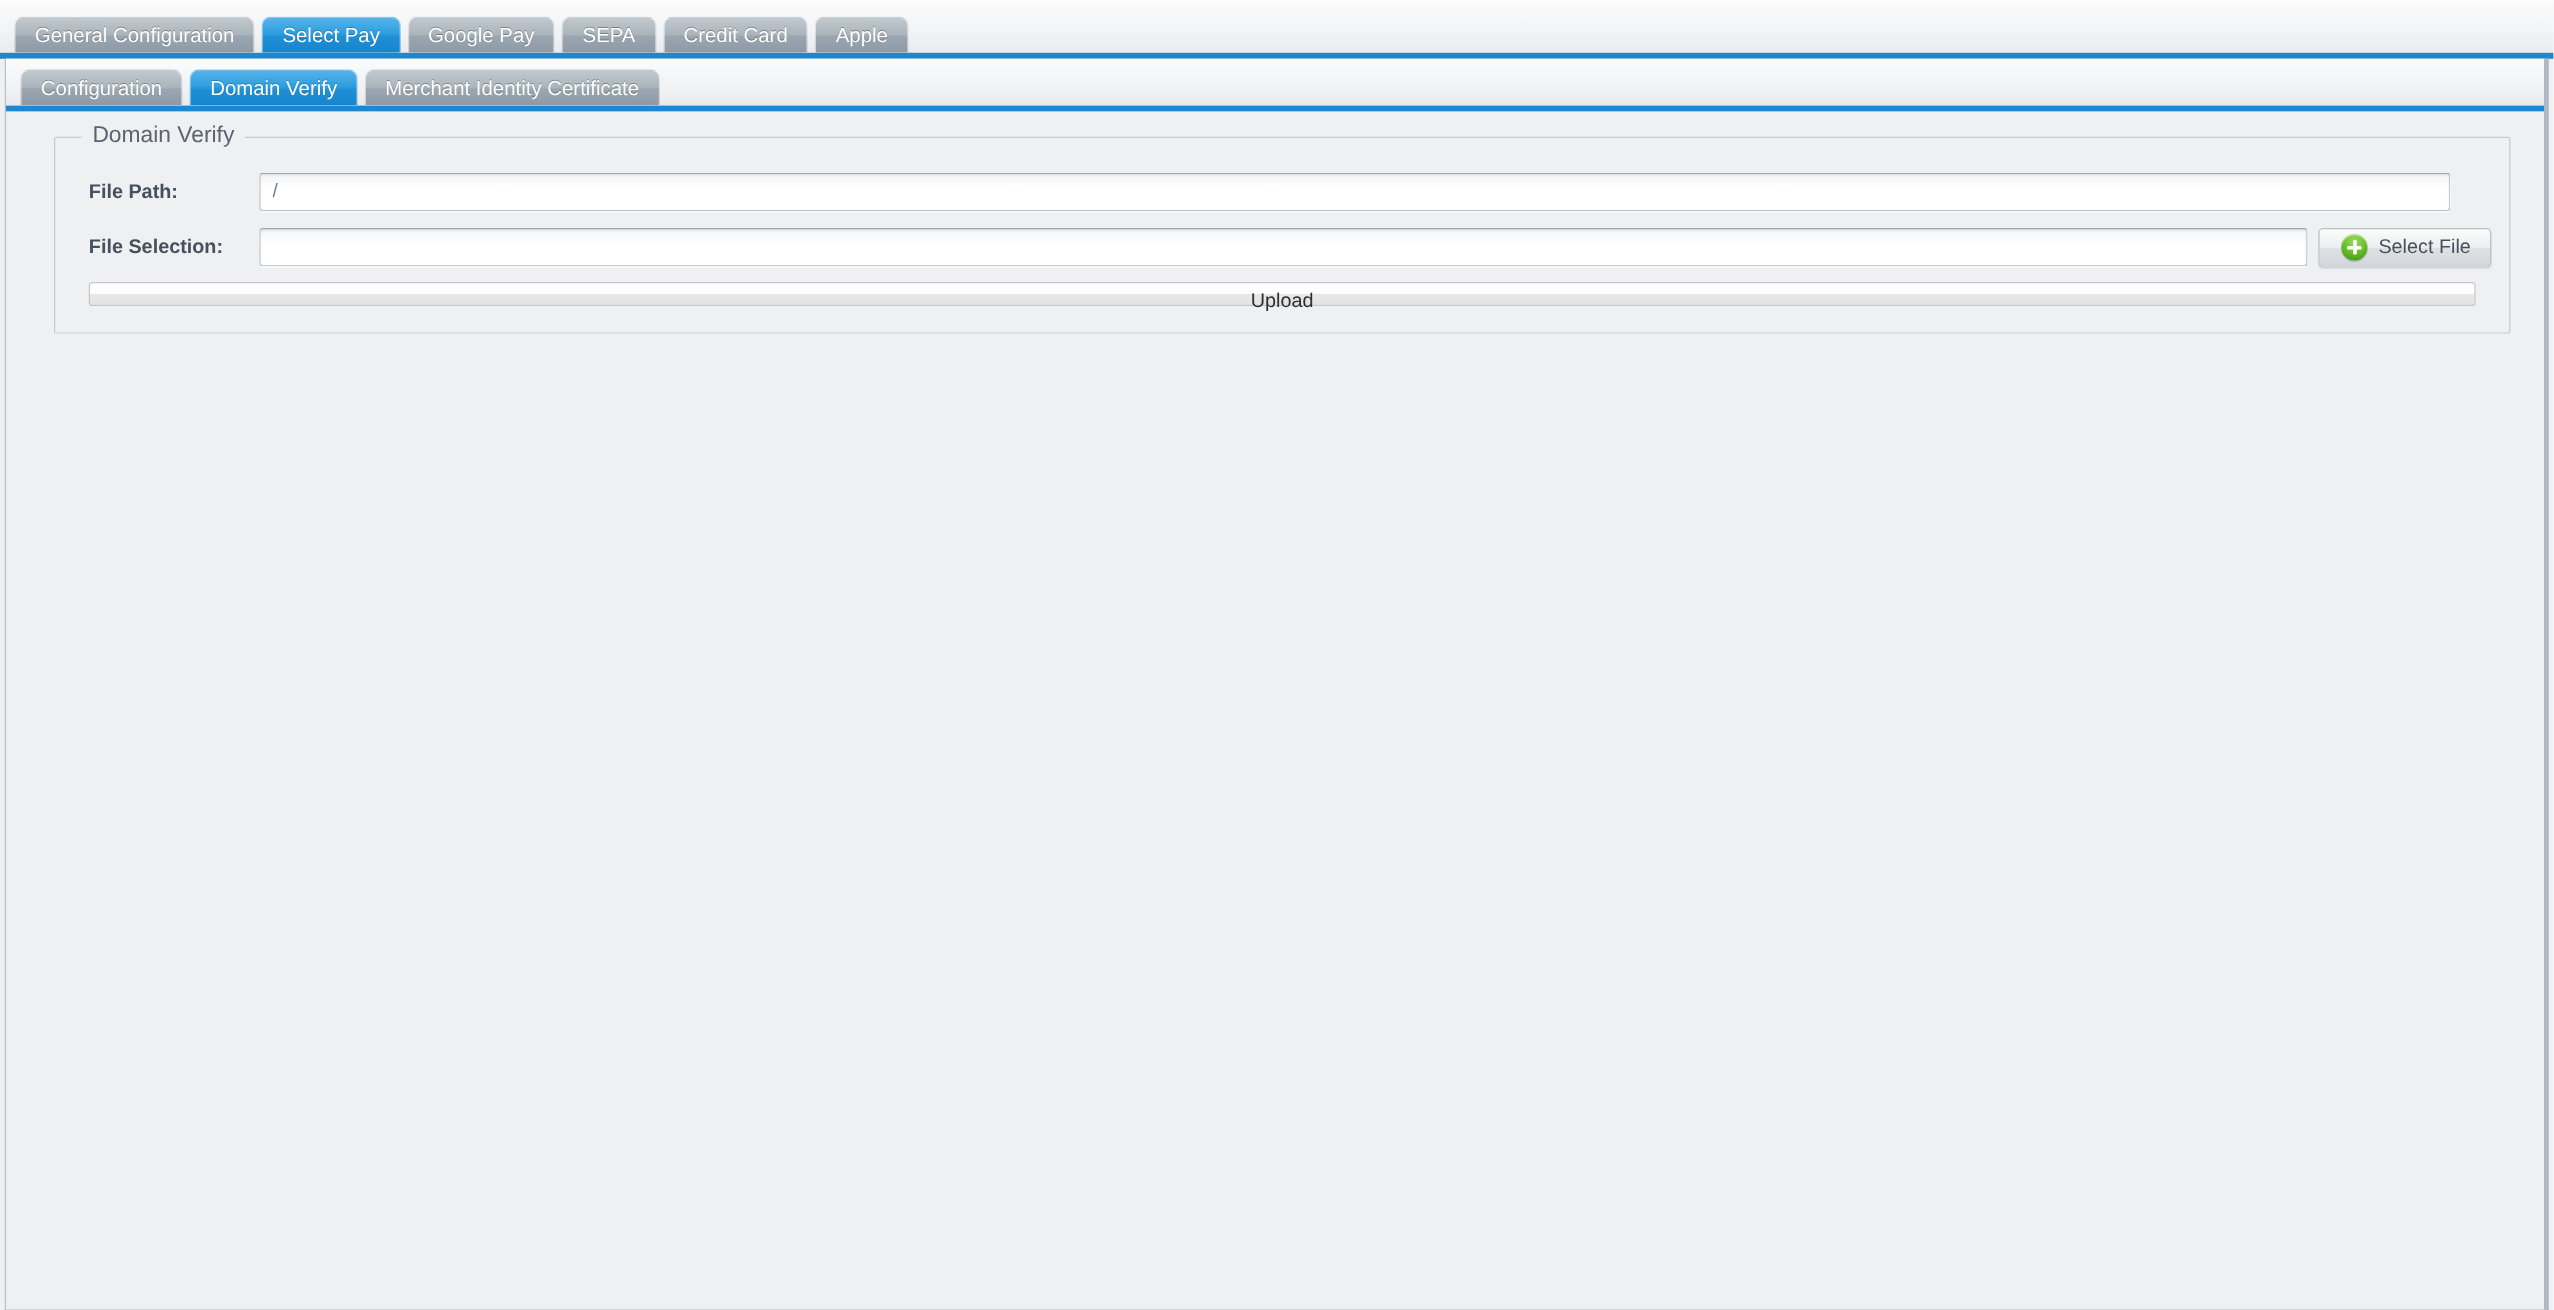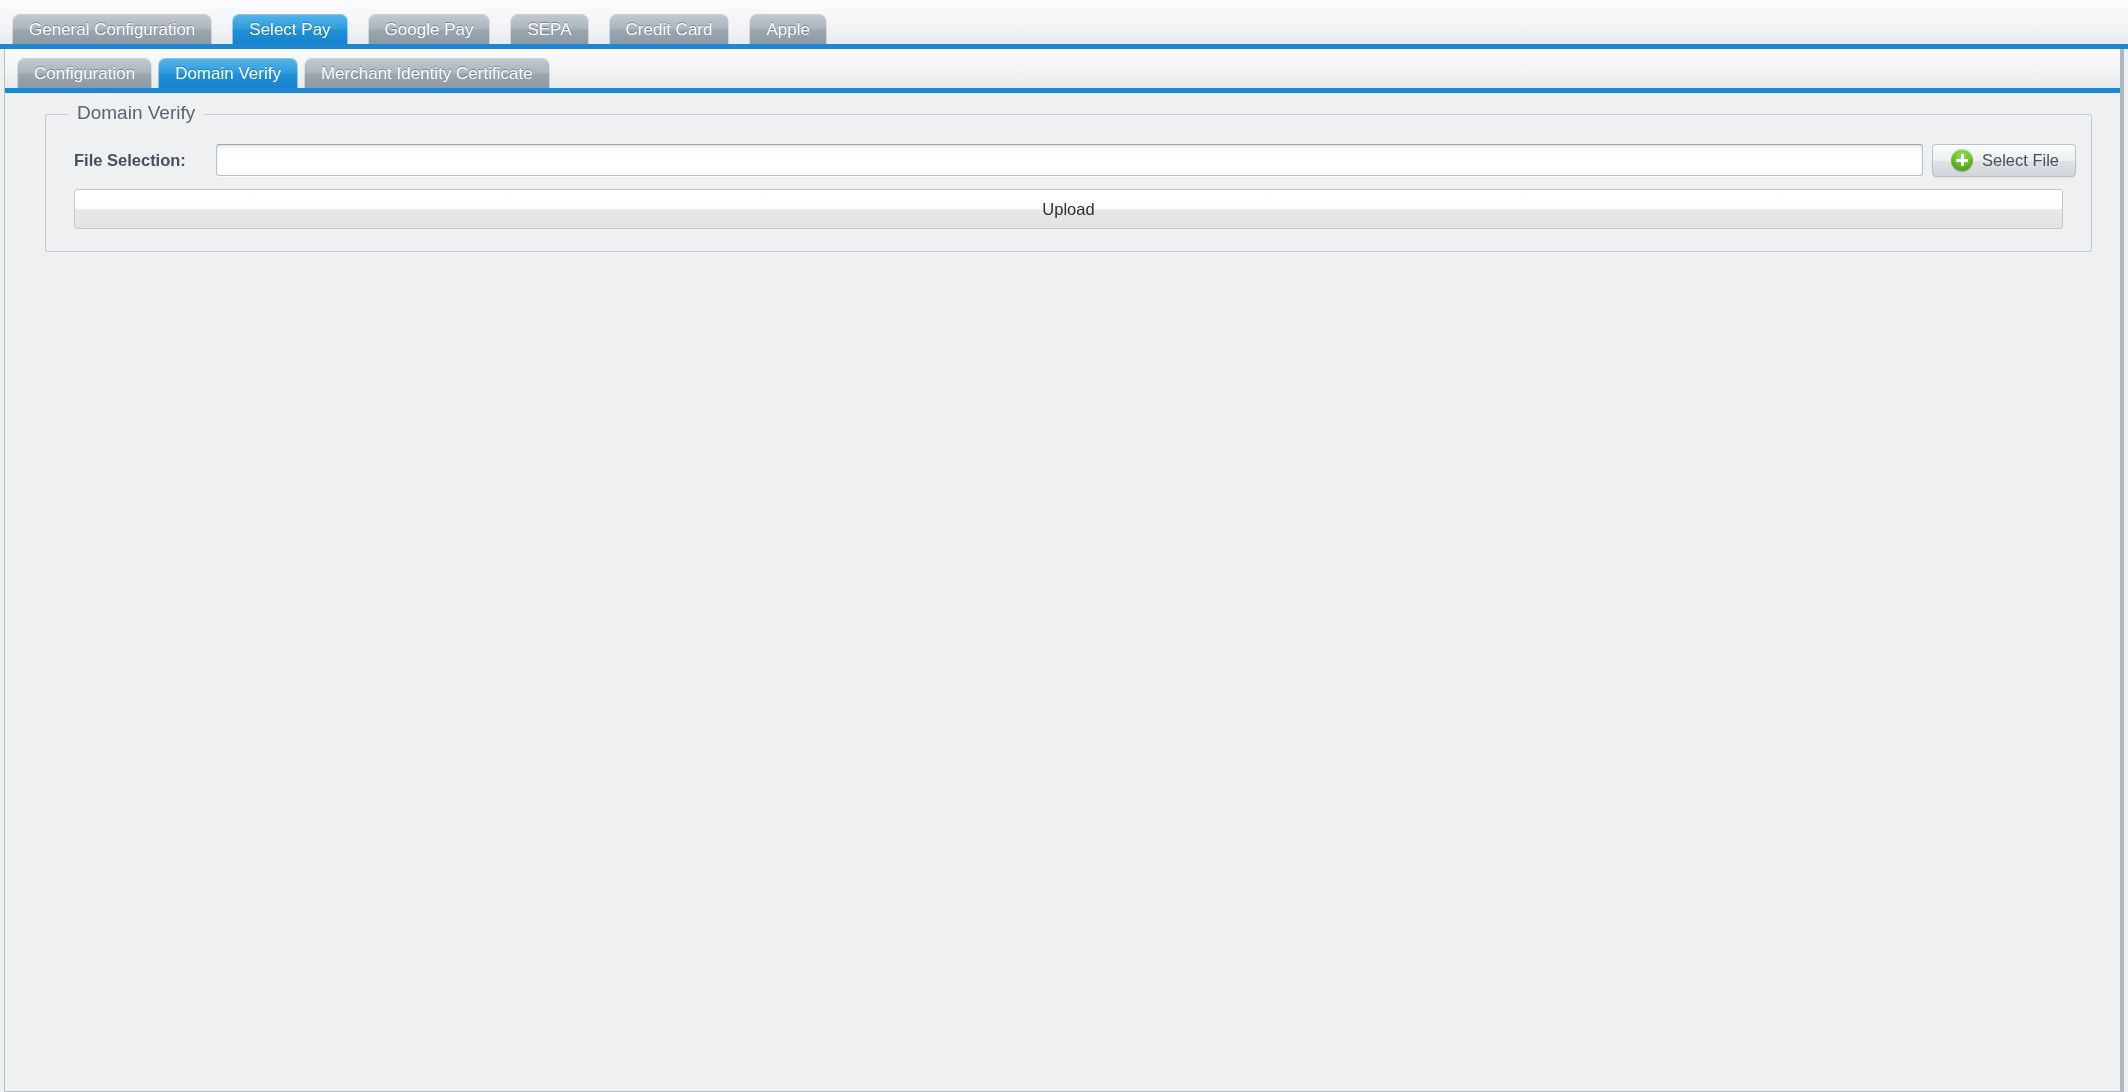--- a/index.html
+++ b/index.html
@@ -33,21 +33,21 @@
     background: linear-gradient(to bottom, #fcfcfd 0%, #f3f4f6 55%, #e9ebee 100%);
     border-bottom: 5px solid #1e87cf;
     box-sizing: border-box;
   }
   .tabstrip-outer .tabs {
     position: absolute;
     left: 12px;
     bottom: 0;
     display: flex;
     align-items: flex-end;
-    gap: 20px;
+    gap: 6px;
   }
 
   
   .panel-outer {
     position: absolute;
     left: 4px;
     top: 49px;
     right: 4px;
     bottom: 0;
     background: #eef0f2;
@@ -213,21 +213,21 @@
   .plus-icon::before { left: 5px; right: 5px; top: 9.5px; height: 3px; }
   .plus-icon::after { top: 5px; bottom: 5px; left: 9.5px; width: 3px; }
 
   .upload-row {
     padding: 0 28px 0 28px;
     margin-top: 4px;
   }
   .upload-btn {
     display: block;
     width: 100%;
-    height: 40px;
+    height: 20px;
     border: 1px solid #c6c9cc;
     border-radius: 3px;
     background: linear-gradient(to bottom, #ffffff 0%, #fdfdfd 48%, #e8e8e8 52%, #e3e3e3 100%);
     box-shadow: 0 1px 0 rgba(255,255,255,0.7) inset;
     font-size: 16.5px;
     font-family: "Liberation Sans", sans-serif;
     color: #2f2f2f;
     cursor: pointer;
     box-sizing: border-box;
     line-height: 30px;
@@ -280,20 +280,24 @@
     </div>
 
     <div class="content">
 
 
       <div class="fieldset">
         <div class="legend">Domain Verify</div>
 
         <div class="rows">
 
+          <div class="formrow">
+            <div class="label">File Path:</div>
+            <input class="textinput path-input" type="text" value="/" style="">
+          </div>
 
           <div class="formrow">
             <div class="label">File Selection:</div>
             <input class="textinput file-input" type="text" value="" style="">
             <div class="selectfile-btn">
               <span class="plus-icon"></span>
               <span>Select File</span>
             </div>
           </div>
 

